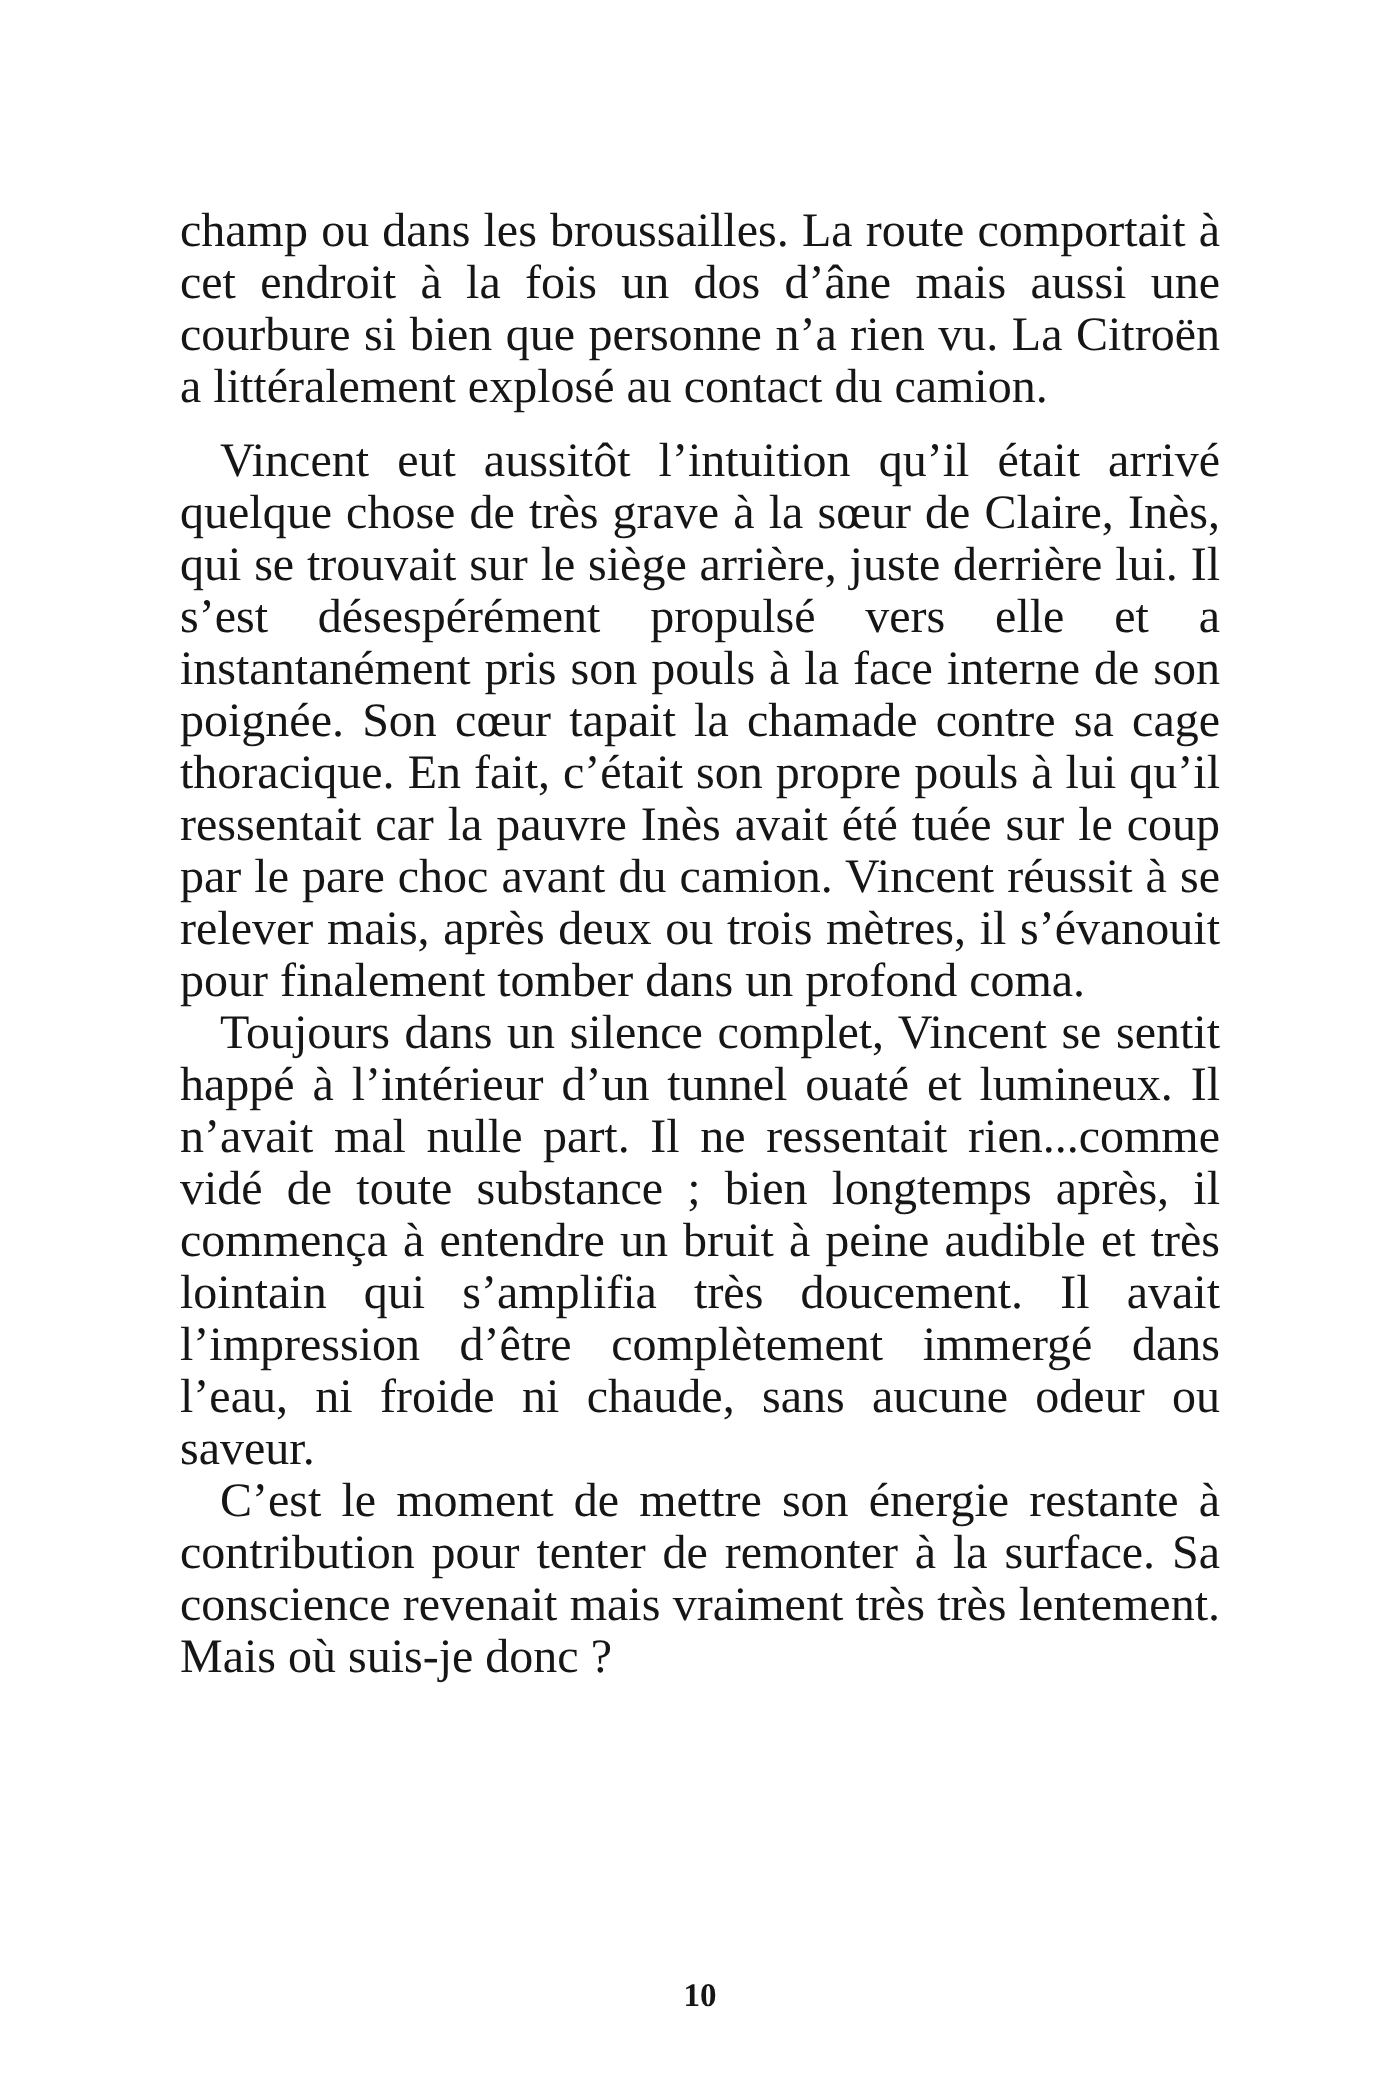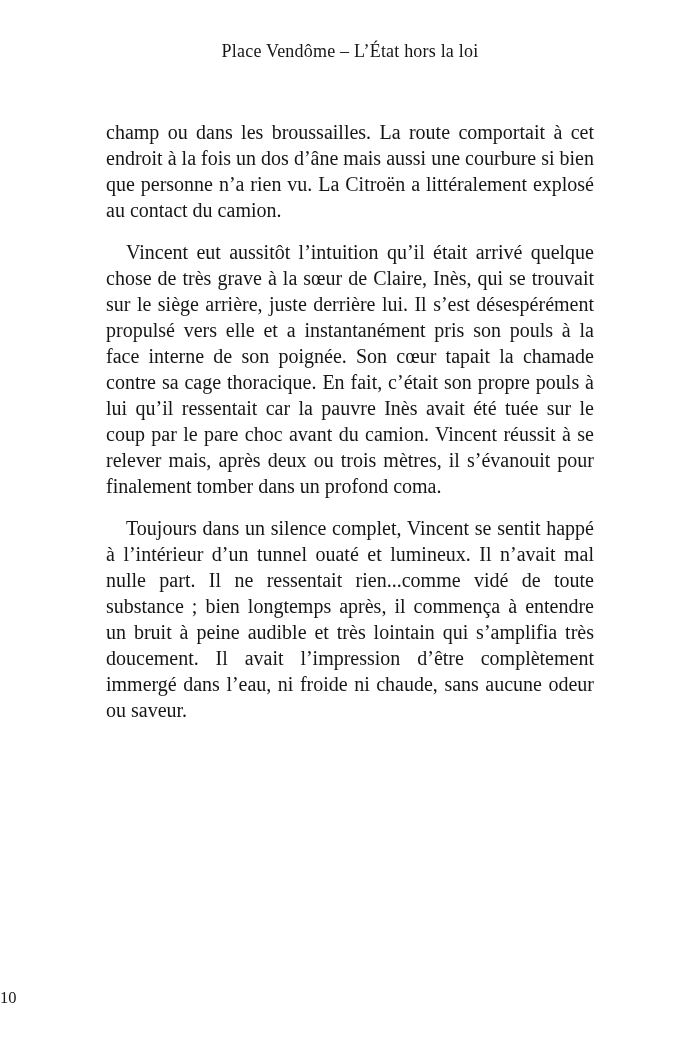--- a/index.html
+++ b/index.html
@@ -31,49 +31,50 @@
     letter-spacing: 0.2px;
     white-space: nowrap;
   }
   .body-text {
     position: absolute;
     top: 103px;
     left: 90px;
     width: 520px;
   }
   .body-text p {
-    margin: 16px;
-    font-size: 20px;
+    margin: 0;
+    font-size: 24px;
     line-height: 26px;
     text-align: justify;
     text-justify: inter-word;
     hyphens: none;
   }
   .body-text p.indent {
     text-indent: 20px;
   }
   .body-text p.gap {
     margin-top: 11px;
   }
   .page-number {
     position: absolute;
     top: 988px;
     left: 0;
     width: 100%;
-    text-align: left;
+    text-align: center;
     font-size: 16.5px;
     line-height: 20px;
+    font-weight: bold;
   }
 </style>
 </head>
 <body>
 
 <div class="page">
-  <div class="running-head">Place Vendôme – L’État hors la loi</div>
 
   <main class="body-text">
       <p class="">champ ou dans les broussailles. La route comportait à cet endroit à la fois un dos d’âne mais aussi une courbure si bien que personne n’a rien vu. La Citroën a littéralement explosé au contact du camion.</p>
       <p class="indent gap">Vincent eut aussitôt l’intuition qu’il était arrivé quelque chose de très grave à la sœur de Claire, Inès, qui se trouvait sur le siège arrière, juste derrière lui. Il s’est désespérément propulsé vers elle et a instantanément pris son pouls à la face interne de son poignée. Son cœur tapait la chamade contre sa cage thoracique. En fait, c’était son propre pouls à lui qu’il ressentait car la pauvre Inès avait été tuée sur le coup par le pare choc avant du camion. Vincent réussit à se relever mais, après deux ou trois mètres, il s’évanouit pour finalement tomber dans un profond coma.</p>
       <p class="indent">Toujours dans un silence complet, Vincent se sentit happé à l’intérieur d’un tunnel ouaté et lumineux. Il n’avait mal nulle part. Il ne ressentait rien...comme vidé de toute substance ; bien longtemps après, il commença à entendre un bruit à peine audible et très lointain qui s’amplifia très doucement. Il avait l’impression d’être complètement immergé dans l’eau, ni froide ni chaude, sans aucune odeur ou saveur.</p>
+      <p class="indent">C’est le moment de mettre son énergie restante à contribution pour tenter de remonter à la surface. Sa conscience revenait mais vraiment très très lentement. Mais où suis-je donc ?</p>
     </main>
 
   <div class="page-number">10</div>
 </div>
 
 </body></html>

